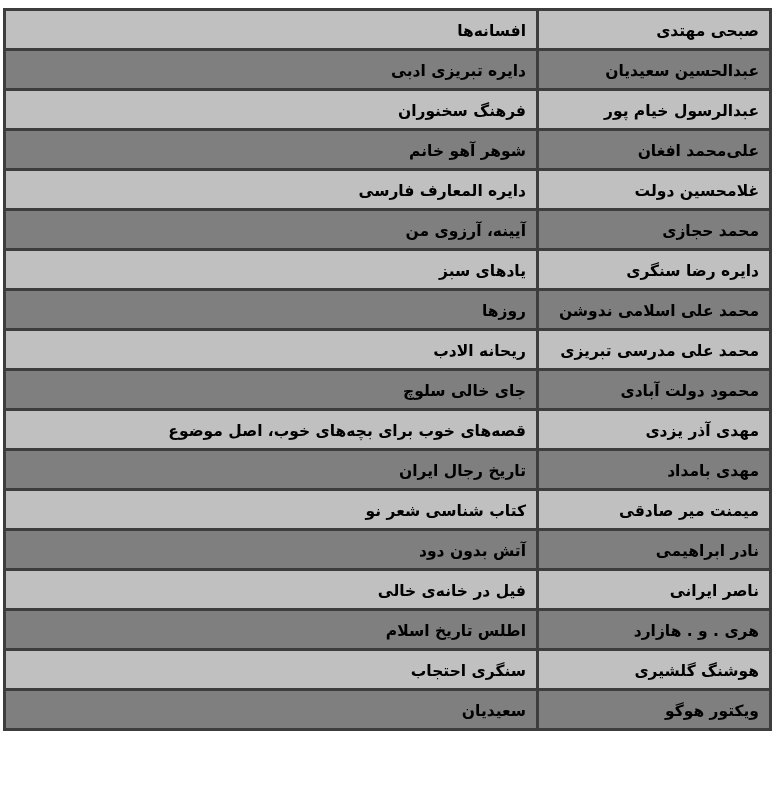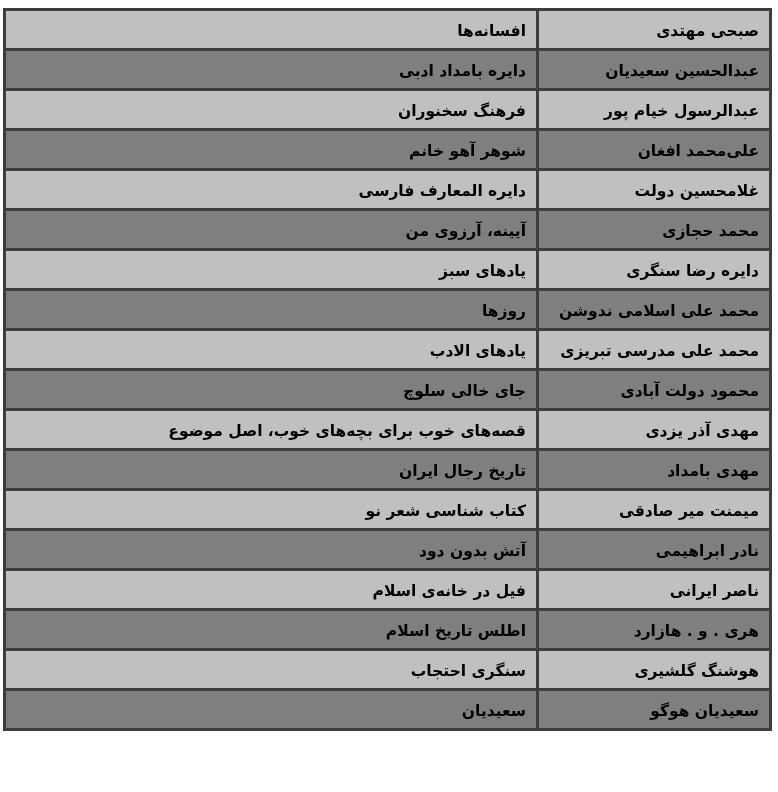--- a/index.html
+++ b/index.html
@@ -61,21 +61,21 @@
       <col class="col-title">
     </colgroup>
     <tbody id="rows">
   <tr>
     <td>صبحی مهتدی</td>
     <td>افسانه‌ها</td>
   </tr>
 
   <tr>
     <td>عبدالحسین سعیدیان</td>
-    <td>دایره بامداد ادبی</td>
+    <td>دایره تبریزی ادبی</td>
   </tr>
 
   <tr>
     <td>عبدالرسول خیام پور</td>
     <td>فرهنگ سخنوران</td>
   </tr>
 
   <tr>
     <td>علی‌محمد افغان</td>
     <td>شوهر آهو خانم</td>
@@ -96,21 +96,21 @@
     <td>یادهای سبز</td>
   </tr>
 
   <tr>
     <td>محمد علی اسلامی ندوشن</td>
     <td>روزها</td>
   </tr>
 
   <tr>
     <td>محمد علی مدرسی تبریزی</td>
-    <td>یادهای الادب</td>
+    <td>ریحانه الادب</td>
   </tr>
 
   <tr>
     <td>محمود دولت آبادی</td>
     <td>جای خالی سلوچ</td>
   </tr>
 
   <tr>
     <td>مهدی آذر یزدی</td>
     <td>قصه‌های خوب برای بچه‌های خوب، اصل موضوع</td>
@@ -126,32 +126,32 @@
     <td>کتاب شناسی شعر نو</td>
   </tr>
 
   <tr>
     <td>نادر ابراهیمی</td>
     <td>آتش بدون دود</td>
   </tr>
 
   <tr>
     <td>ناصر ایرانی</td>
-    <td>فیل در خانه‌ی اسلام</td>
+    <td>فیل در خانه‌ی خالی</td>
   </tr>
 
   <tr>
     <td>هری . و . هازارد</td>
     <td>اطلس تاریخ اسلام</td>
   </tr>
 
   <tr>
     <td>هوشنگ گلشیری</td>
     <td>سنگری احتجاب</td>
   </tr>
 
   <tr>
-    <td>سعیدیان هوگو</td>
+    <td>ویکتور هوگو</td>
     <td>سعیدیان</td>
   </tr>
 </tbody>
   </table>
 </div>
 
 </body></html>

